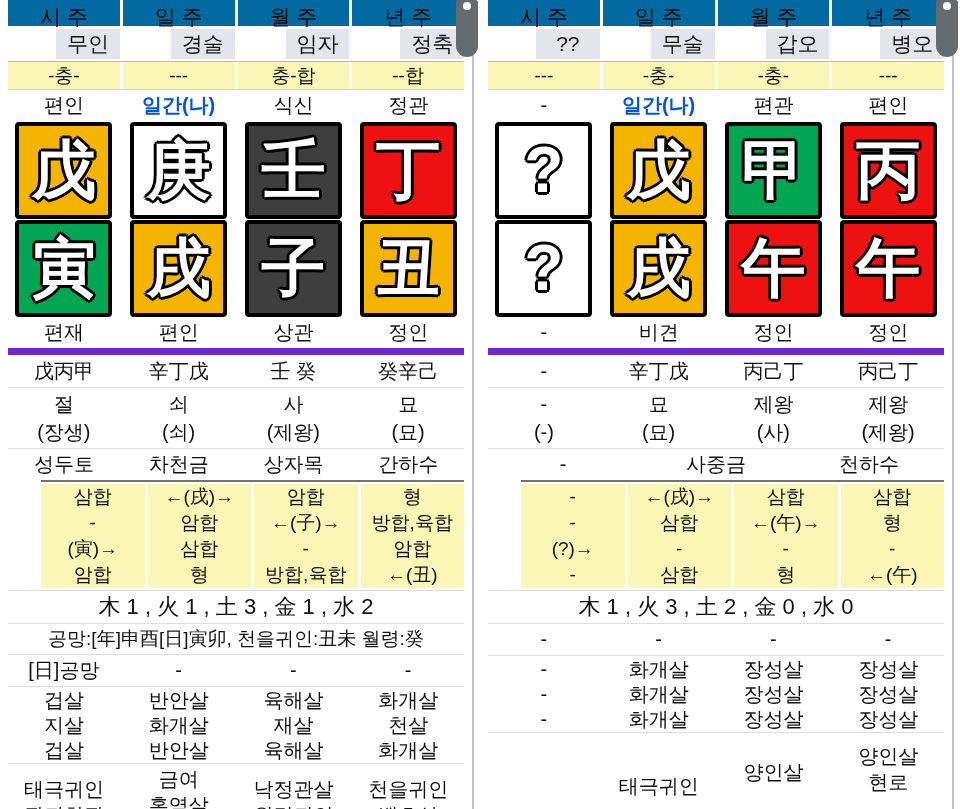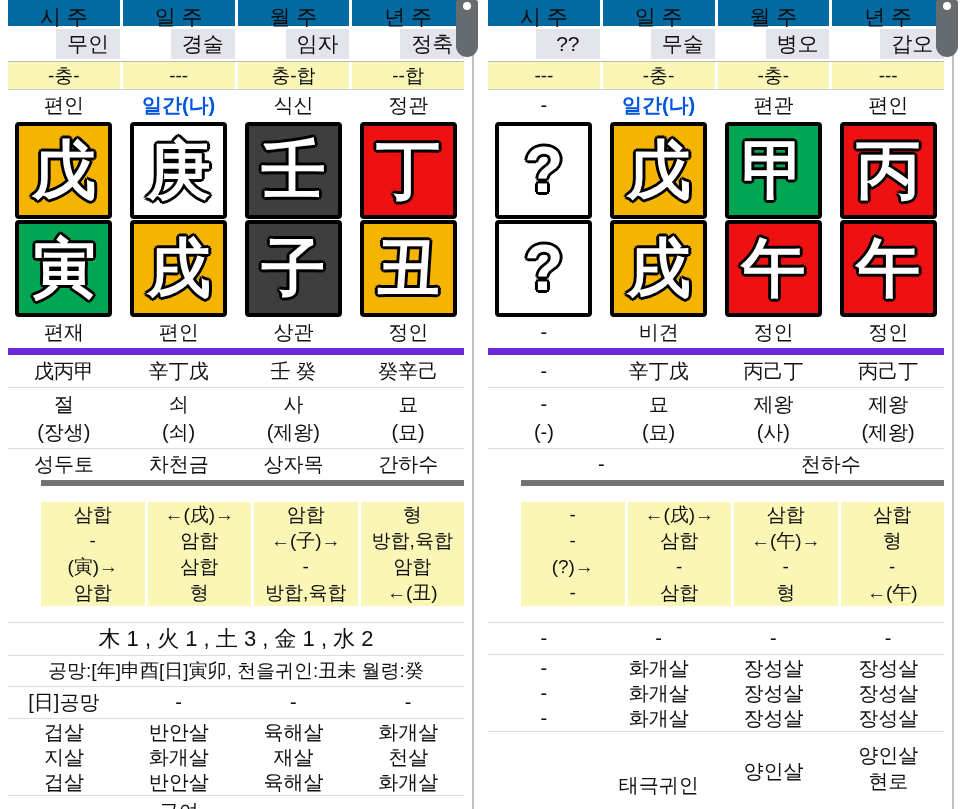--- a/index.html
+++ b/index.html
@@ -33,21 +33,21 @@
       -2px -2px #000, 2px -2px #000, -2px 2px #000, 2px 2px #000; }
 
   .tgb .cell { height:31px; line-height:31px; font-size:20px; }
   .hid { border-top:7px solid #6d28d9; }
   .hid .cell { height:32px; line-height:32px; font-size:20px; }
   .stage { border-top:1px solid #ddd; }
   .stage .cell { height:60px; line-height:28px; font-size:20px; padding-top:2px; }
   .nap { border-top:1px solid #ddd; }
   .nap .cell { height:31px; line-height:31px; font-size:20px; }
 
-  .rel { border-top:6px solid #737373; padding:16px 0;margin-left:33px; }
+  .rel { border-top:2px solid #737373; padding:2px 0;margin-left:33px; }
   .rel .cell { background:#FAF6B5; height:104px; line-height:26px; font-size:19px; }
 
   .elem { border-top:1px solid #ddd; }
   .elem .cell { height:32px; line-height:32px; font-size:22px; }
   .gm { border-top:1px solid #ddd; }
   .gm .cell { height:30px; line-height:30px; font-size:19px; }
   .dgm { border-top:1px solid #ddd; }
   .dgm .cell { height:31px; line-height:31px; font-size:20px; }
   .sin { border-top:1px solid #ddd; }
   .sin .cell { height:76px; line-height:25px; font-size:20px; padding-top:1px; }
@@ -197,22 +197,22 @@
     <div class="panel-inner">
       <div class="row hdr">
         <div class="cell">시 주</div>
         <div class="cell">일 주</div>
         <div class="cell">월 주</div>
         <div class="cell">년 주</div>
       </div>
       <div class="row ganzi">
         <div class="cell">??</div>
         <div class="cell">무술</div>
+        <div class="cell">갑오</div>
         <div class="cell">병오</div>
-        <div class="cell">갑오</div>
       </div>
       <div class="row chung">
         <div class="cell">---</div>
         <div class="cell">-충-</div>
         <div class="cell">-충-</div>
         <div class="cell">---</div>
       </div>
       <div class="row tgt">
         <div class="cell">-</div>
         <div class="cell ilgan">일간(나)</div>
@@ -248,39 +248,43 @@
 (-)</div>
         <div class="cell">묘
 (묘)</div>
         <div class="cell">제왕
 (사)</div>
         <div class="cell">제왕
 (제왕)</div>
       </div>
       <div class="row nap">
         <div class="cell">-</div>
+        <div class="cell">사중금</div>
         <div class="cell">천하수</div>
       </div>
       <div class="row rel">
         <div class="cell">-
 -
 (?)→
 -</div>
         <div class="cell">←(戌)→
 삼합
 -
 삼합</div>
         <div class="cell">삼합
 ←(午)→
 -
 형</div>
         <div class="cell">삼합
 형
 -
 ←(午)</div>
+      </div>
+      <div class="row elem">
+        <div class="cell">木 1 , 火 3 , 土 2 , 金 0 , 水 0</div>
       </div>
       <div class="row dgm">
         <div class="cell">-</div>
         <div class="cell">-</div>
         <div class="cell">-</div>
         <div class="cell">-</div>
       </div>
       <div class="row sin">
         <div class="cell">-
 -

